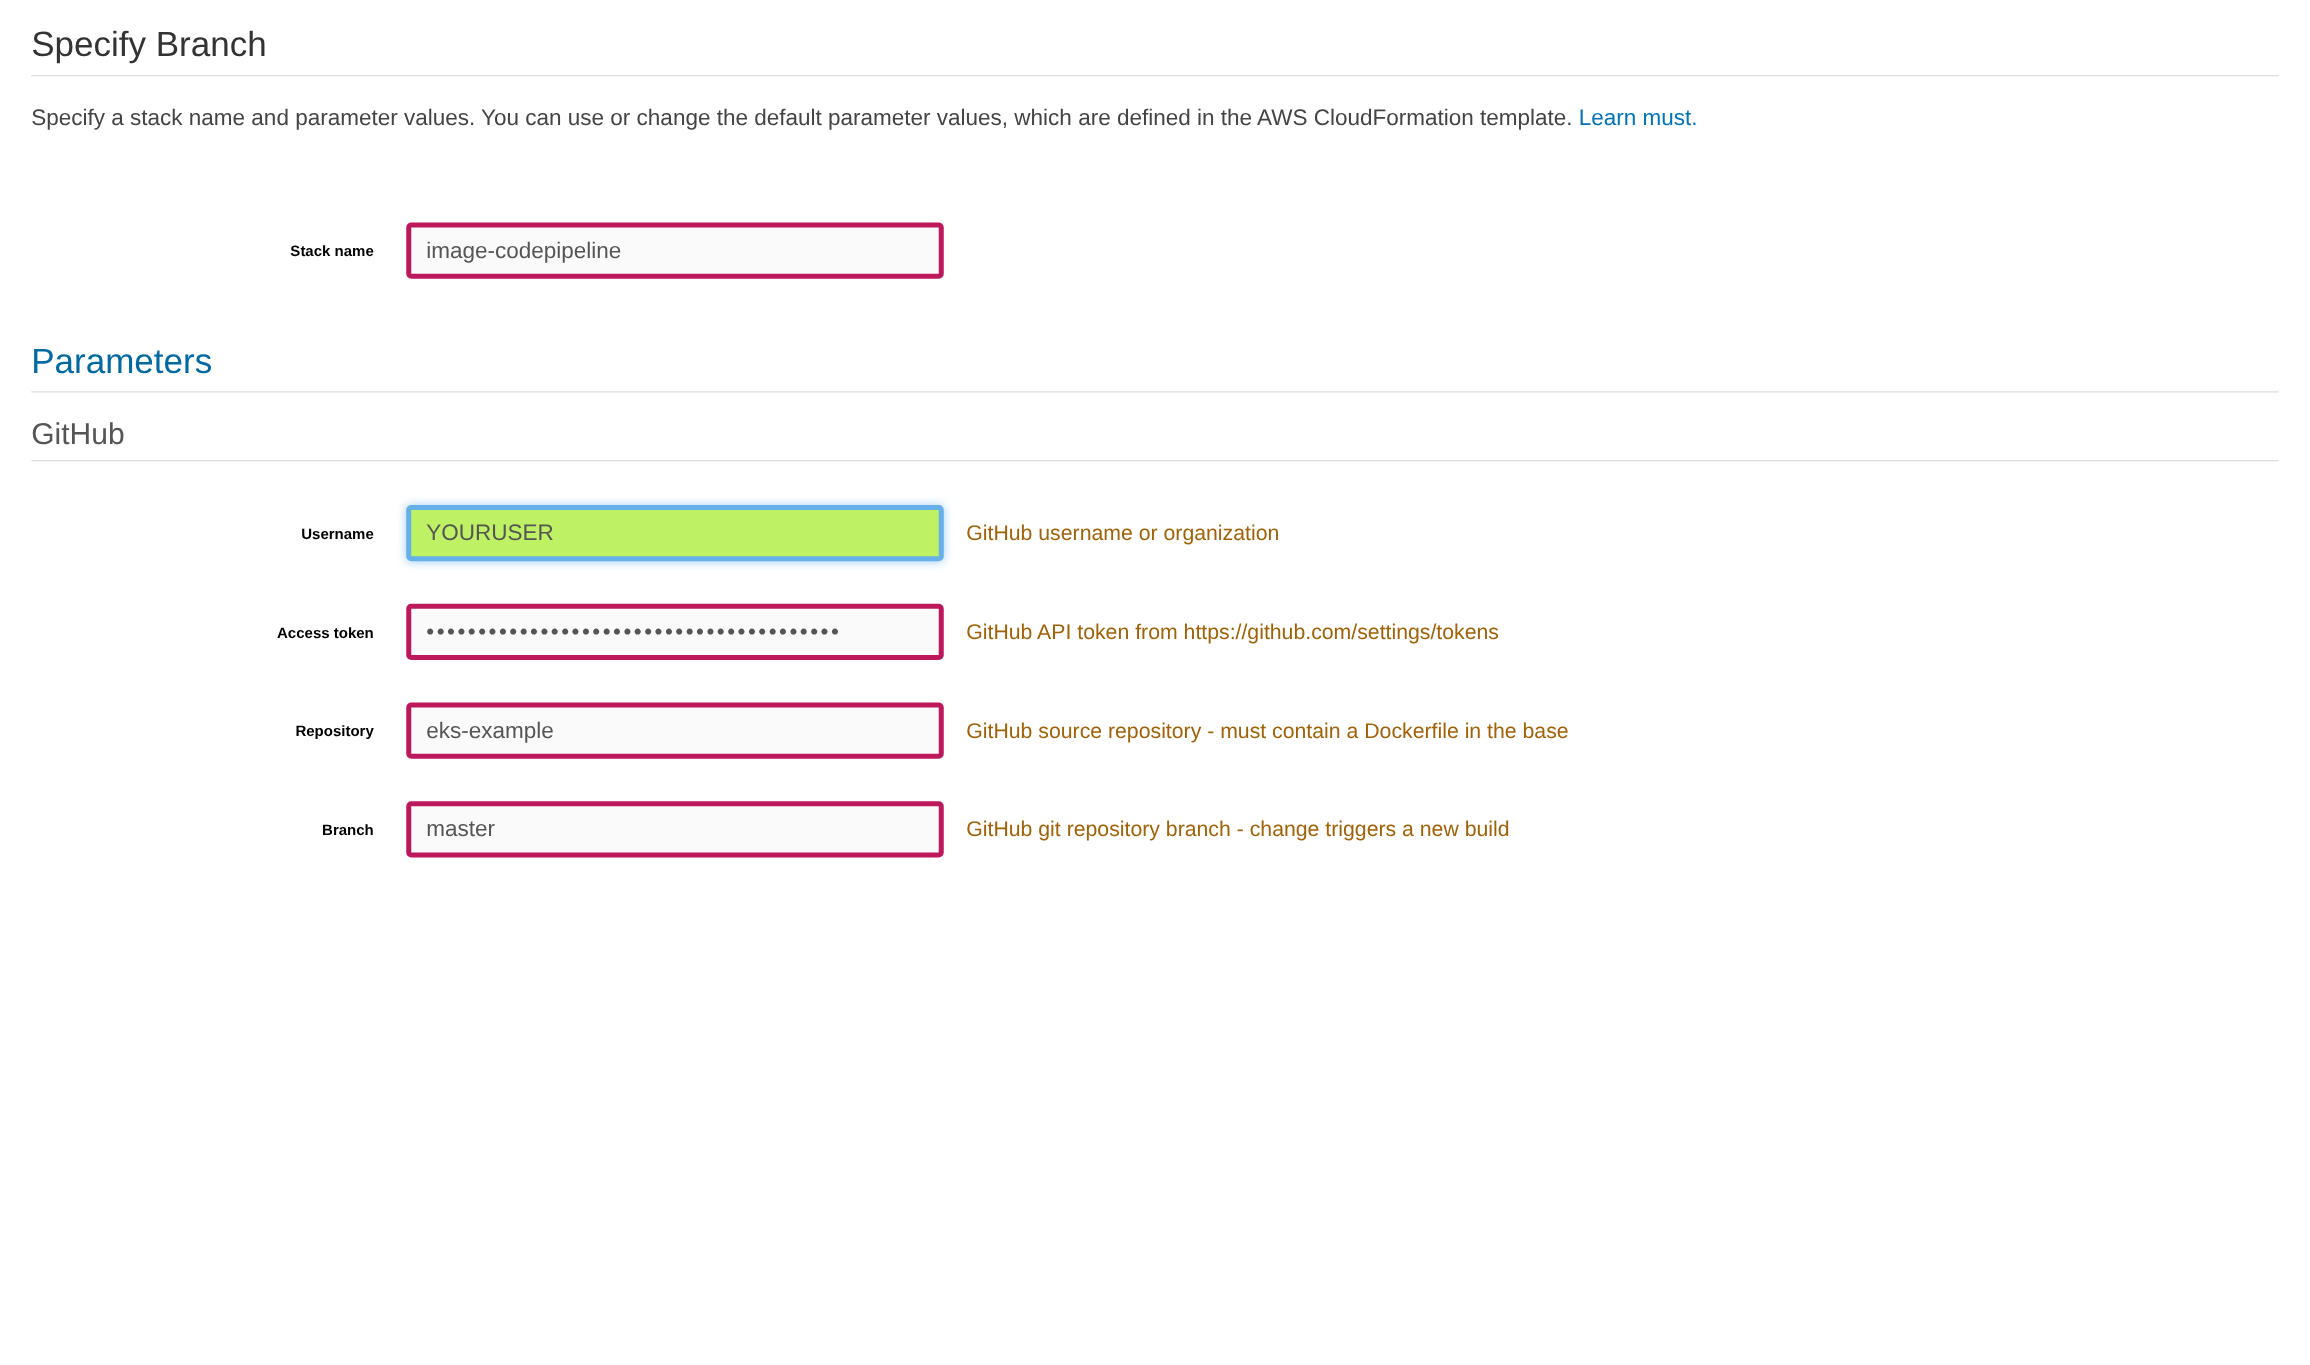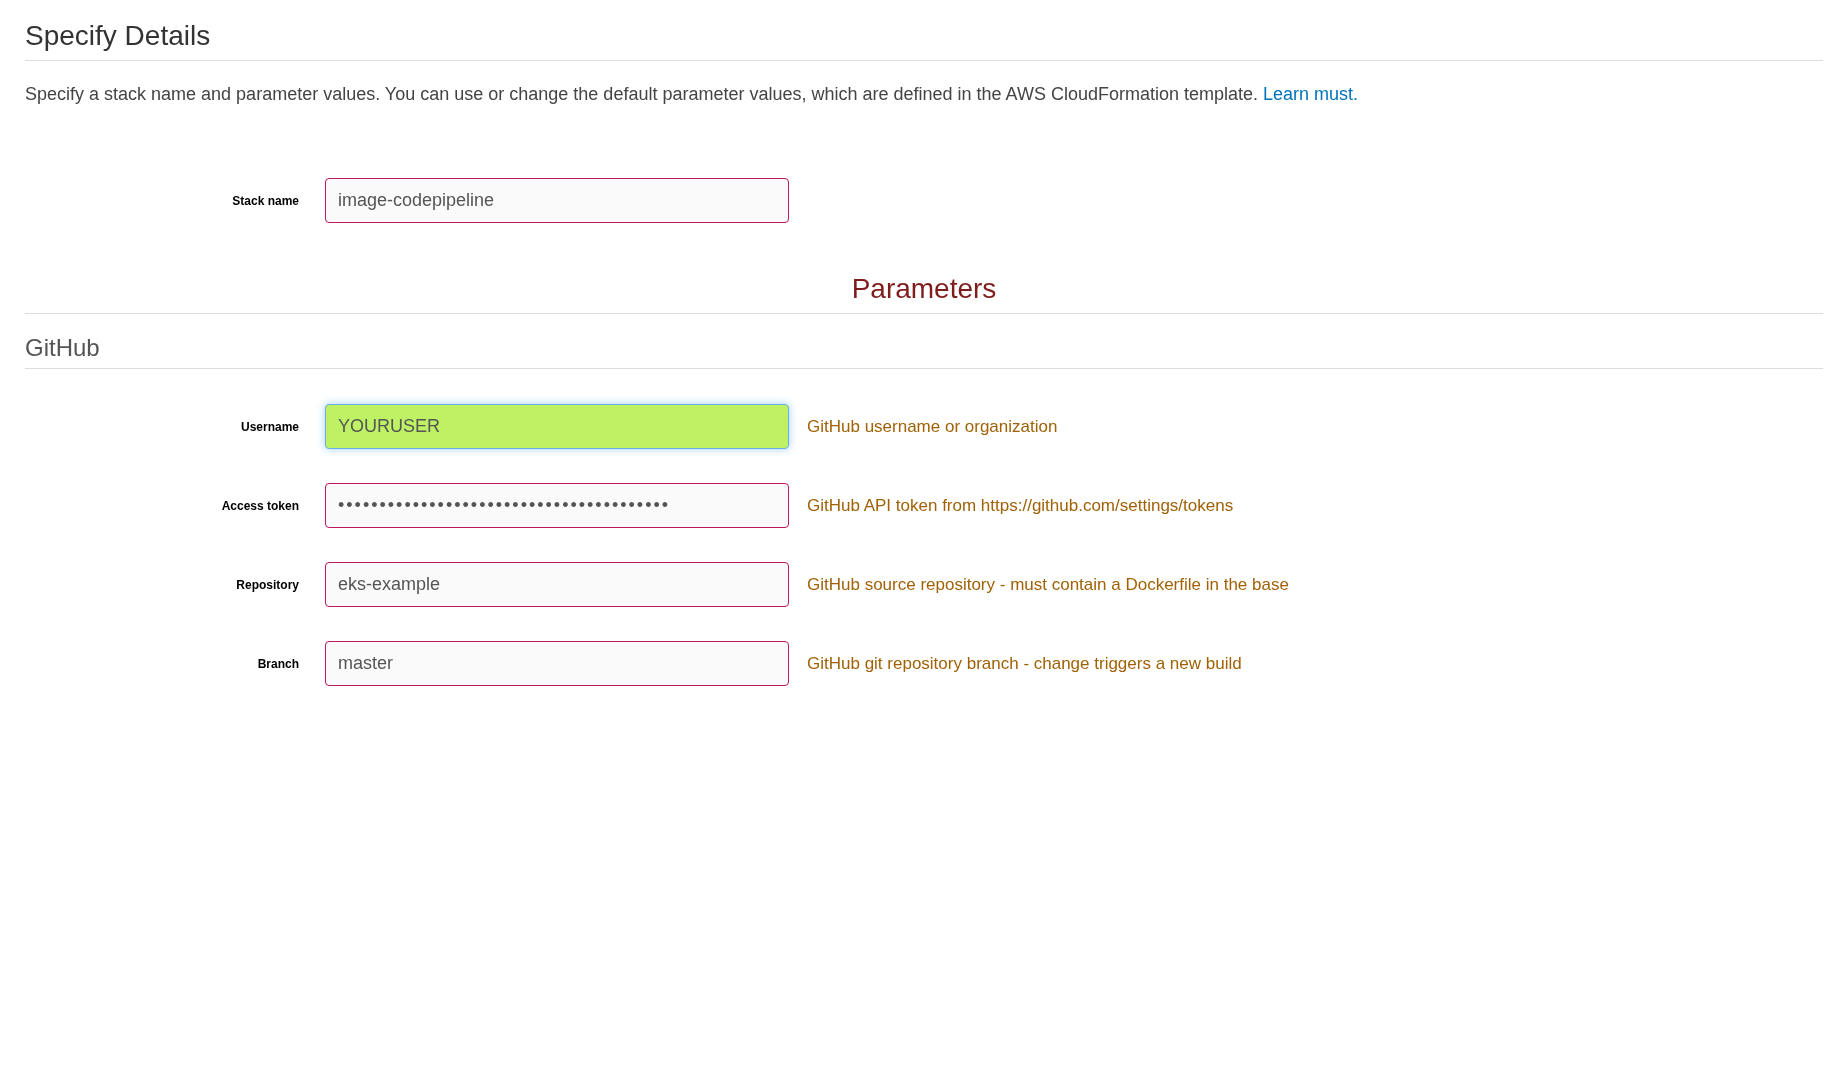--- a/index.html
+++ b/index.html
@@ -48,68 +48,67 @@
     }
     .form-label {
       font-weight: 700;
       color: #000000;
       width: 300px;
       text-align: right;
       padding-right: 26px;
       font-size: 12px;
     }
     .form-input {
-      width: 464px;
+      width: 430px;
       height: 45px;
       padding: 8px 12px;
       font-size: 18px;
       color: #555;
       background-color: #fafafa;
-      border: 1px solid #be185d;
+      border: 4px solid #be185d;
       border-radius: 4px;
       outline: none;
       font-family: inherit;
     }
     .form-input.focused {
       border-color: #66afe9;
       box-shadow: 0 0 8px rgba(102, 175, 233, 0.6);
       background-color: #bef264;
     }
     .form-help {
       font-size: 17px;
       color: #a16207;
       margin-left: 18px;
       flex: 1;
     }
     .parameters-title {
       font-size: 28px;
       font-weight: 400;
-      color: #7f1d1d;
+      color: #0369a1;
       margin-top: 50px;
       margin-bottom: 8px;
-      text-align: center;
     }
     .subsection-title {
       font-size: 24px;
       font-weight: 400;
       color: #555;
       margin-bottom: 6px;
       margin-top: 17px;
     }
     .form-group {
       margin-top: 35px;
     }
     input[type="password"] {
       letter-spacing: 2px;
     }
   </style>
 </head>
 <body>
 
-<h1 class="section-title">Specify Details</h1>
+<h1 class="section-title">Specify Branch</h1>
 <hr class="section-divider">
 
 <p class="description">
   <span>Specify a stack name and parameter values. You can use or change the default parameter values, which are defined in the AWS CloudFormation template. </span><a href="#" class="link">Learn must.</a>
 </p>
 
 <div class="form-row">
   <label class="form-label">Stack name</label>
   <input type="text" class="form-input" value="image-codepipeline" style="">
 </div>

